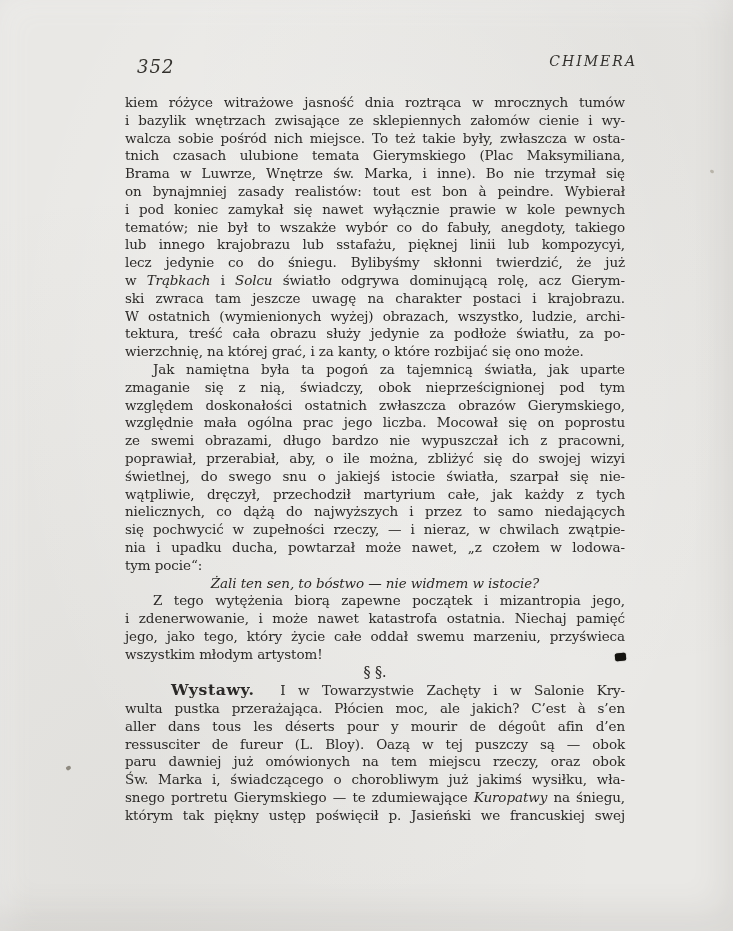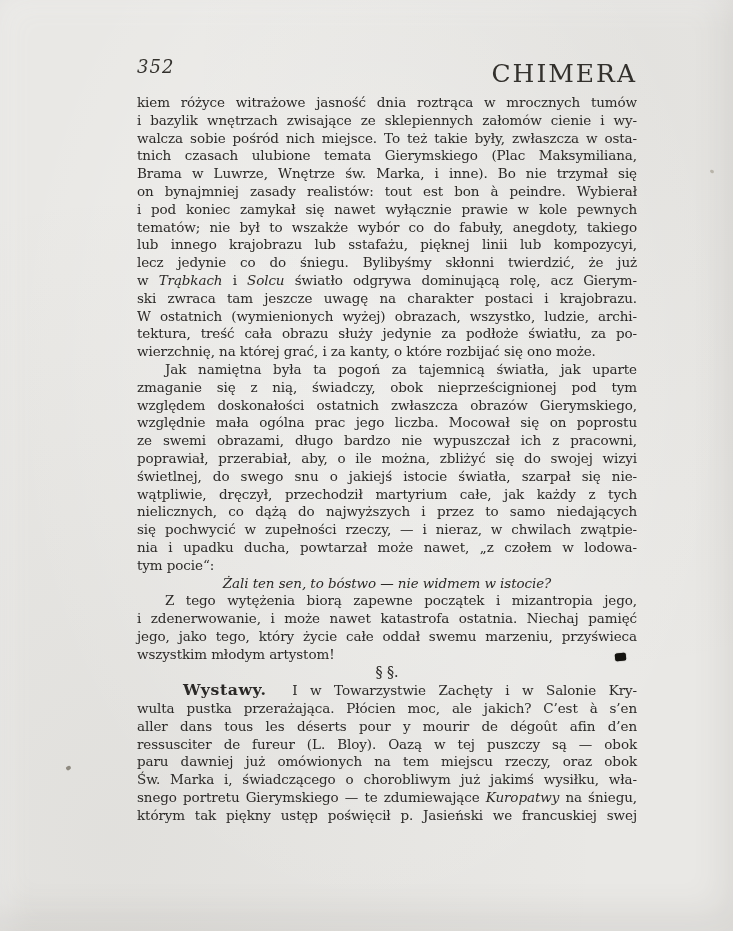--- a/index.html
+++ b/index.html
@@ -18,25 +18,25 @@
     box-shadow: inset -10px -12px 38px rgba(90,88,80,.14), inset 8px 6px 30px rgba(255,255,255,.45);
     color:#2e2c29;
     padding-left:8px;
   }
   .header{position:absolute;top:50px;left:137px;width:500px;height:30px;}
   .page-number{
     position:absolute;left:0;top:6px;
     font-style:italic;font-size:18px;letter-spacing:1px;color:#33312d;
   }
   .journal-title{
-    position:absolute;right:0;top:9px;
-    font-size:25px;letter-spacing:2px;color:#33312d;
+    position:absolute;right:0;top:3px;
+    font-style:italic;font-size:14px;letter-spacing:2px;color:#33312d;
   }
   .text-block{
-    position:absolute;left:137px;top:94px;width:500px;
+    position:absolute;left:125px;top:94px;width:500px;
     font-size:13.5px;line-height:17.8px;letter-spacing:-0.1px;
     color:#2b2927;
   }
   .line{text-align:justify;text-align-last:justify;}
   .line.last{text-align-last:left;}
   .line.indent{text-indent:28px;}
   .line.indent-lg{text-indent:46px;}
   .line .i{font-style:italic;}
   .line .b{font-weight:bold;font-size:1.16em;letter-spacing:.6px;margin-right:13px;}
   .verse{text-align:right;text-align-last:center;font-style:italic;}

